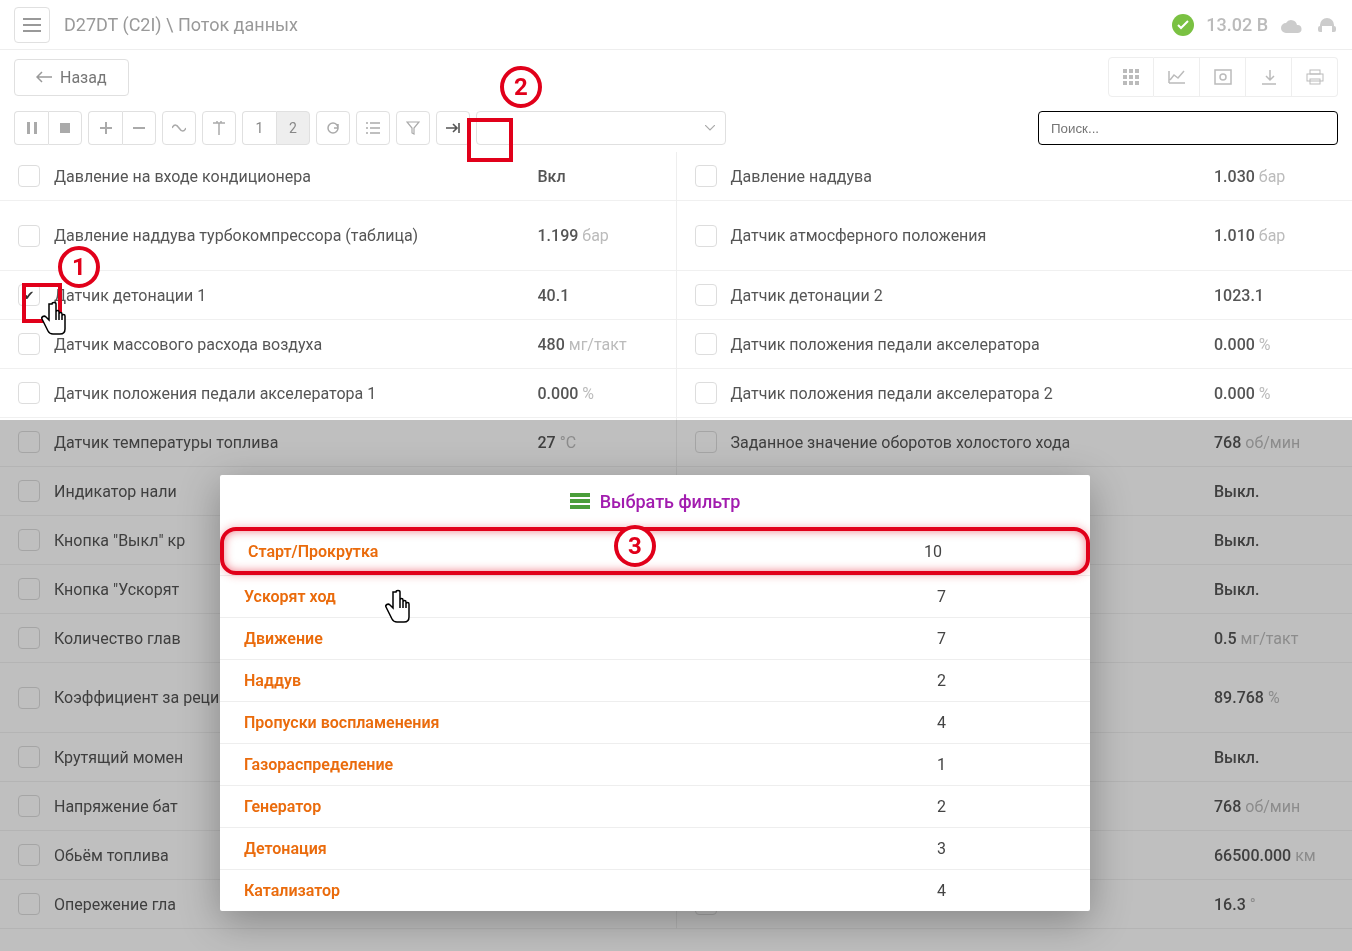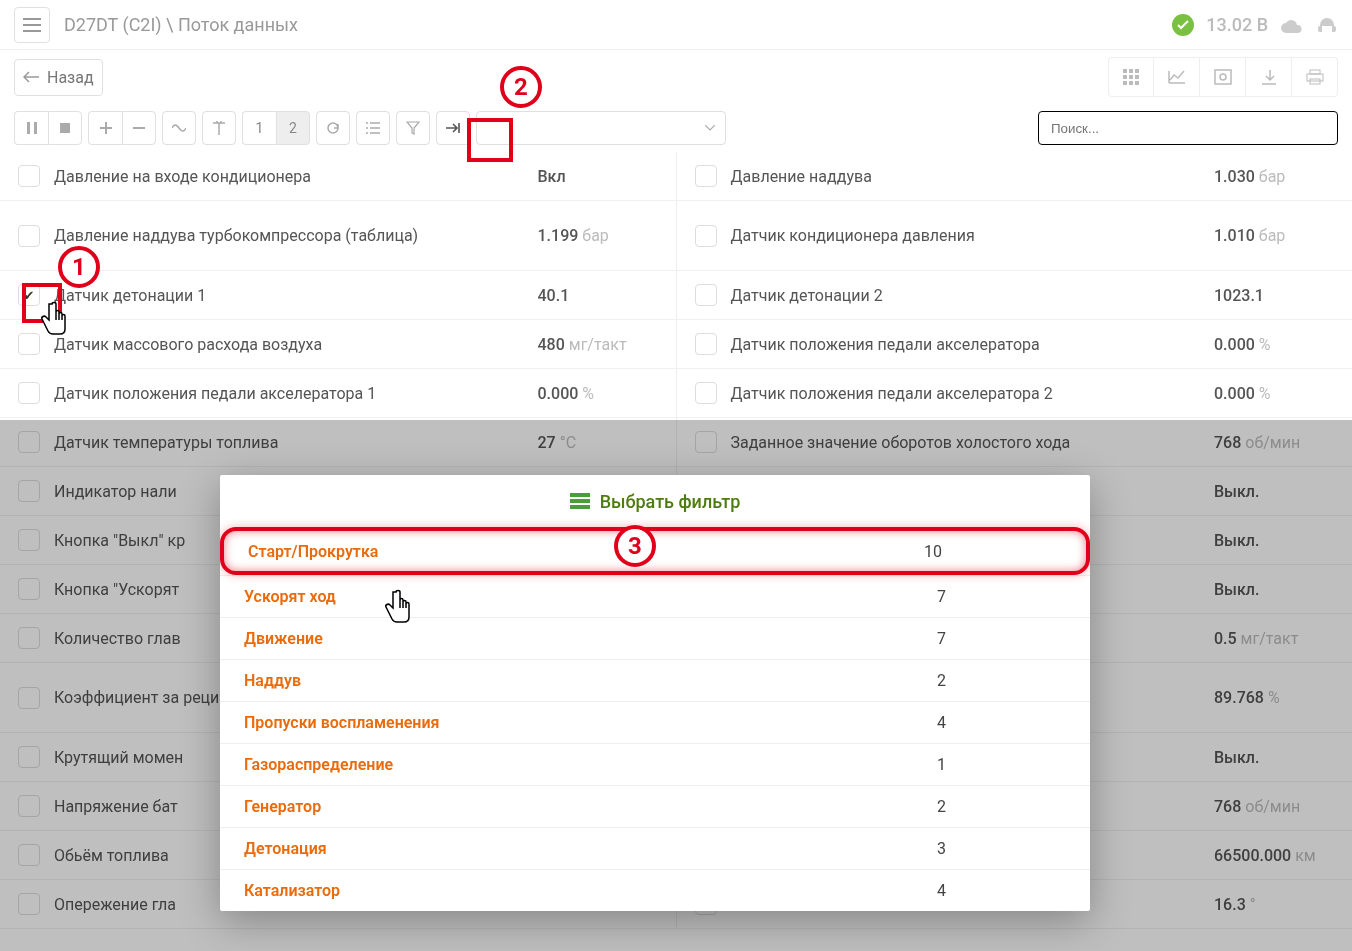--- a/index.html
+++ b/index.html
@@ -34,21 +34,21 @@
   .voltage { font-size: 18px; font-weight: 500; }
   .status-ok { color: #7ac142; }
   
   .backbar {
     height: 54px;
     display: flex; align-items: center;
     padding: 0 14px;
   }
   .back-btn {
     border: 1px solid #e0e0e0; border-radius: 4px;
-    padding: 8px 8px; display: flex; align-items: center; gap: 8px;
+    padding: 8px 21px; display: flex; align-items: center; gap: 8px;
     color: #777; cursor: pointer; font-size: 16px;
   }
   .backbar-right { margin-left: auto; display: flex; }
   .toolbar-btn {
     width: 46px; height: 40px;
     border: 1px solid #eee; border-left: none;
     display: flex; align-items: center; justify-content: center;
     color: #aaa; cursor: pointer;
   }
   .toolbar-btn:first-child { border-left: 1px solid #eee; border-radius: 4px 0 0 4px; }
@@ -136,21 +136,21 @@
     position: absolute;
     top: 475px; left: 220px; width: 870px;
     background: #fff;
     box-shadow: 0 10px 40px rgba(0,0,0,0.3);
     z-index: 12;
     border-radius: 2px;
     overflow: hidden;
   }
   .modal-header {
     height: 52px; display: flex; align-items: center; justify-content: center;
-    gap: 10px; font-size: 18px; font-weight: 500; color: #4d7c0f;
+    gap: 10px; font-size: 18px; font-weight: 500; color: #a21caf;
   }
   .filter-row {
     height: 42px; display: flex; align-items: center;
     padding: 0 24px; border-top: 1px solid #eee;
     cursor: pointer;
   }
   .filter-name { flex: 1; color: #ea6b0c; font-weight: 600; font-size: 16px; }
   .filter-count { color: #444; font-size: 16px; padding-right: 120px; }
   .filter-row.highlight {
     border: 4px solid #e1001a;
@@ -393,21 +393,21 @@
       </div>
     </div>
   <div class="data-col" id="right-col">
       <div class="data-row">
         <div class="chk"></div>
         <div class="row-label">Давление наддува</div>
         <div class="row-value">1.030 <span class="row-unit">бар</span></div>
       </div>
       <div class="data-row tall">
         <div class="chk"></div>
-        <div class="row-label">Датчик кондиционера давления</div>
+        <div class="row-label">Датчик атмосферного положения</div>
         <div class="row-value">1.010 <span class="row-unit">бар</span></div>
       </div>
       <div class="data-row">
         <div class="chk"></div>
         <div class="row-label">Датчик детонации 2</div>
         <div class="row-value">1023.1</div>
       </div>
       <div class="data-row">
         <div class="chk"></div>
         <div class="row-label">Датчик положения педали акселератора</div>

